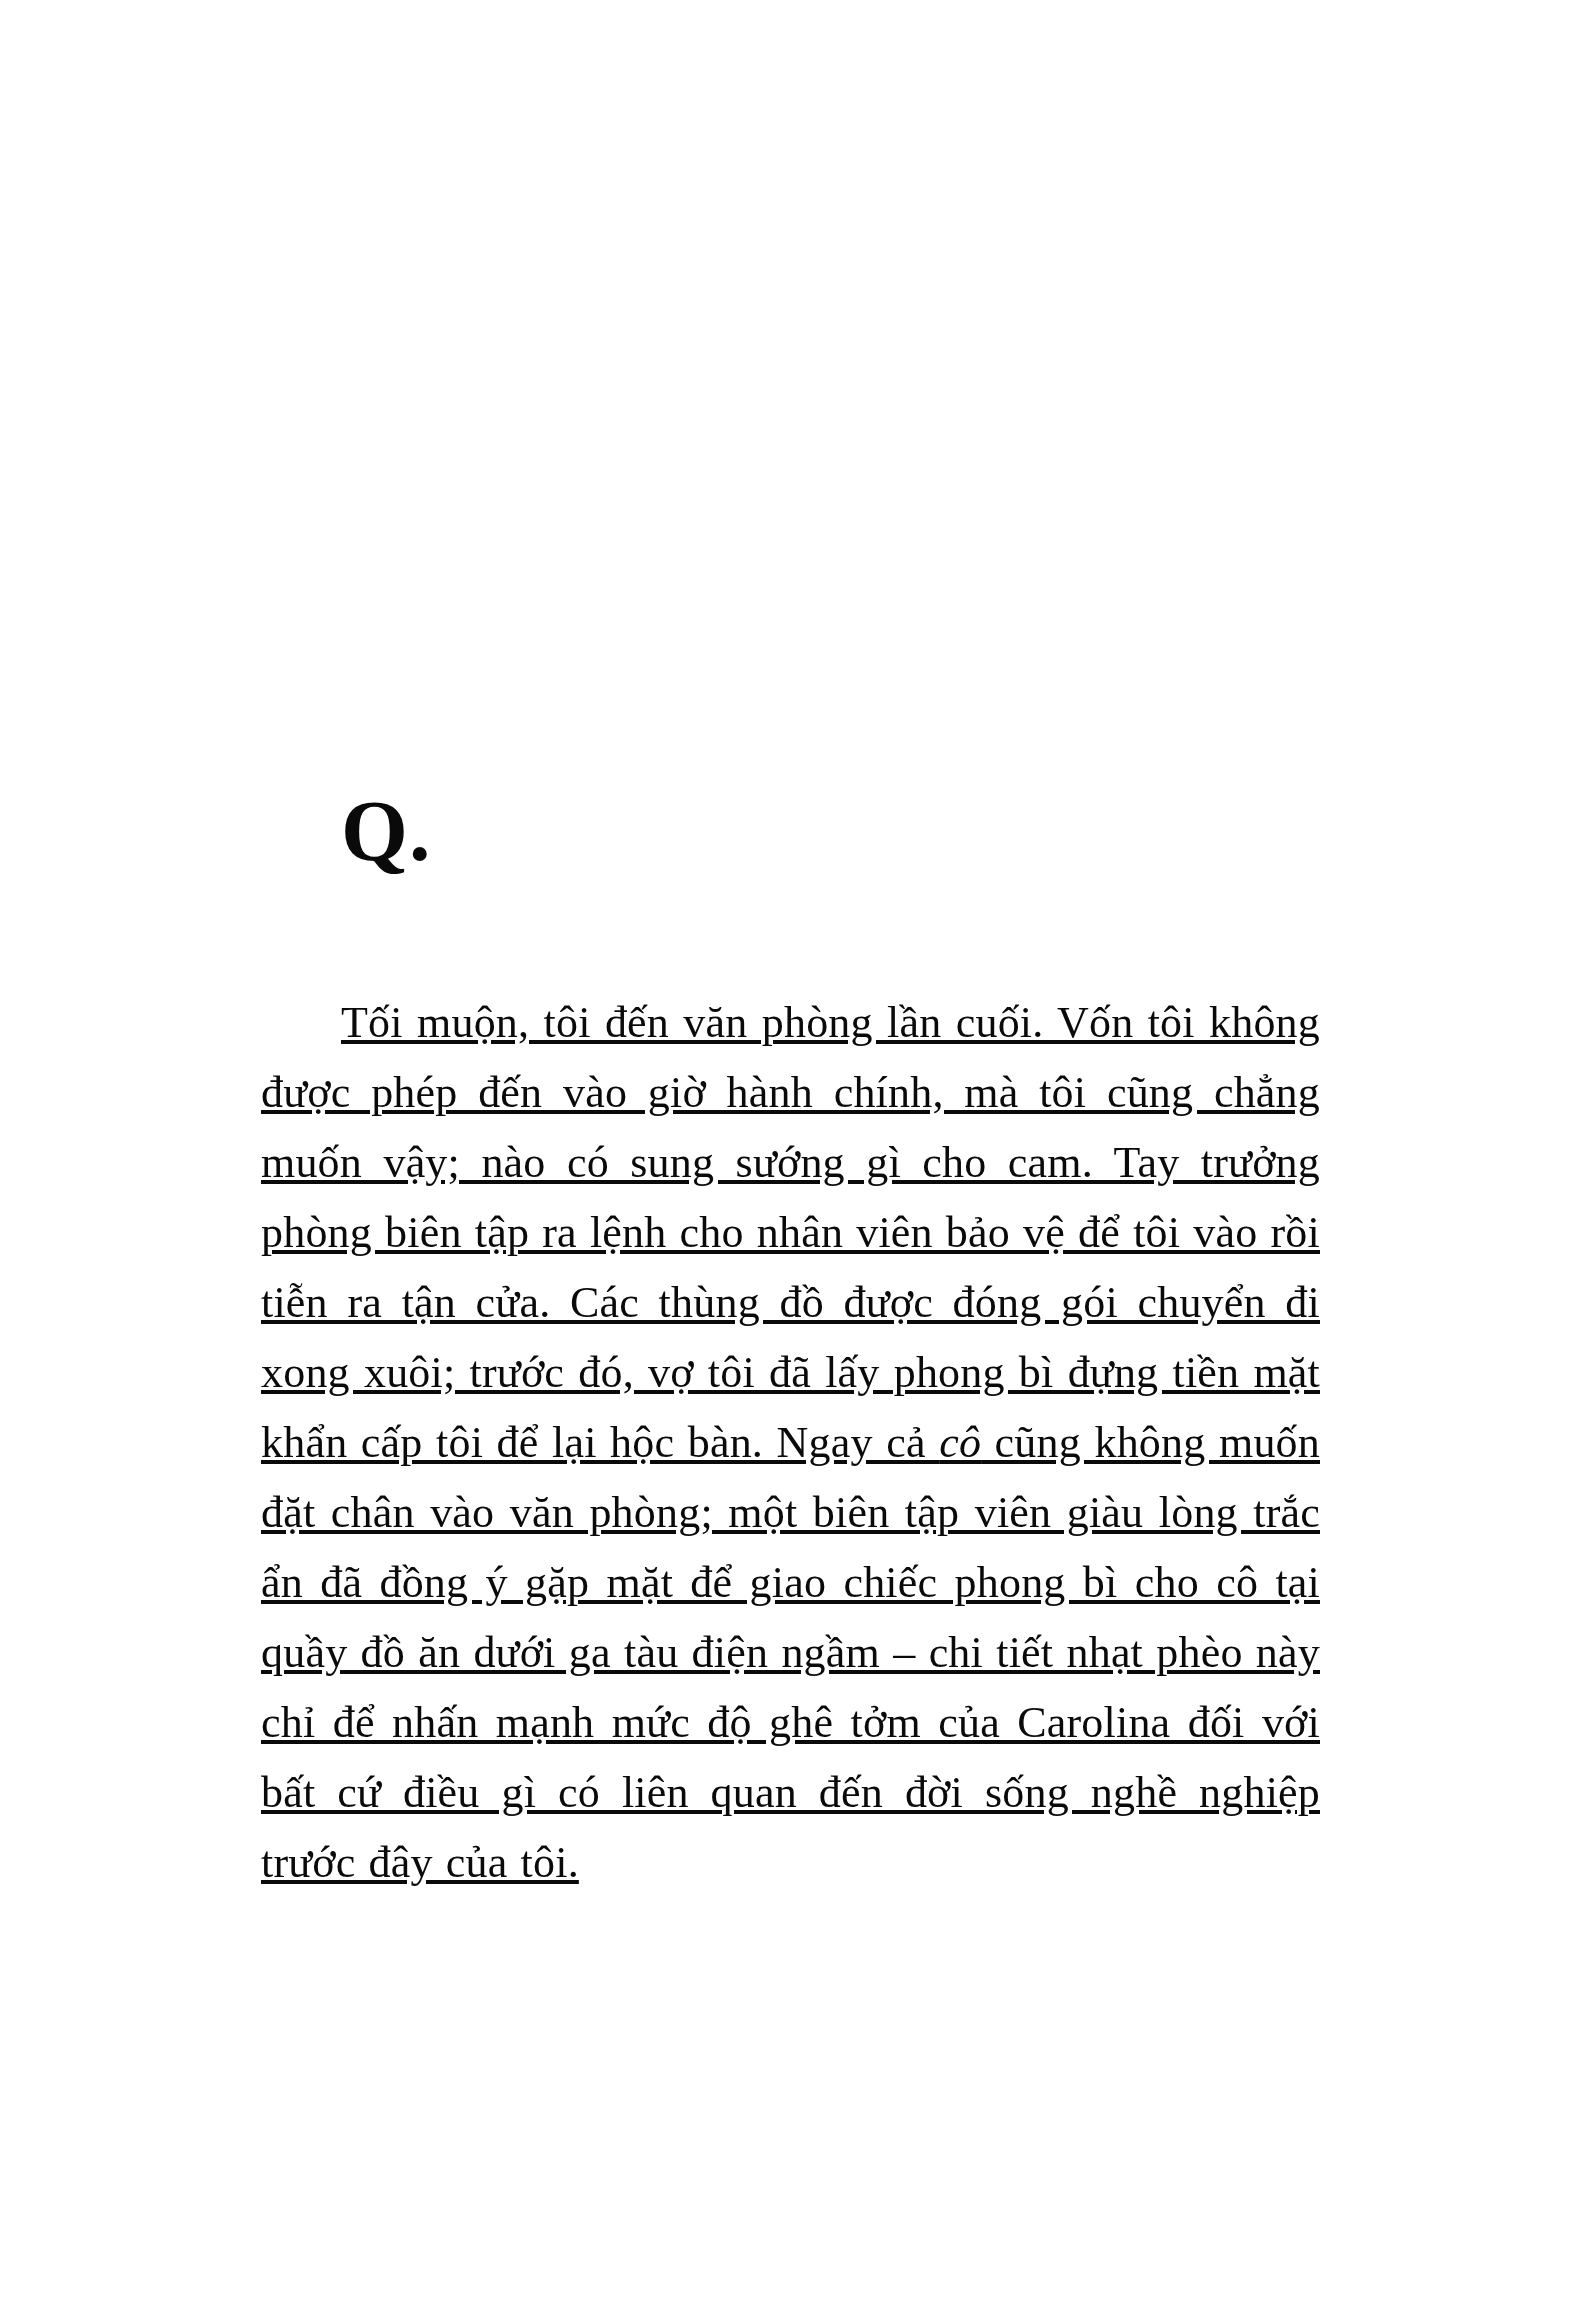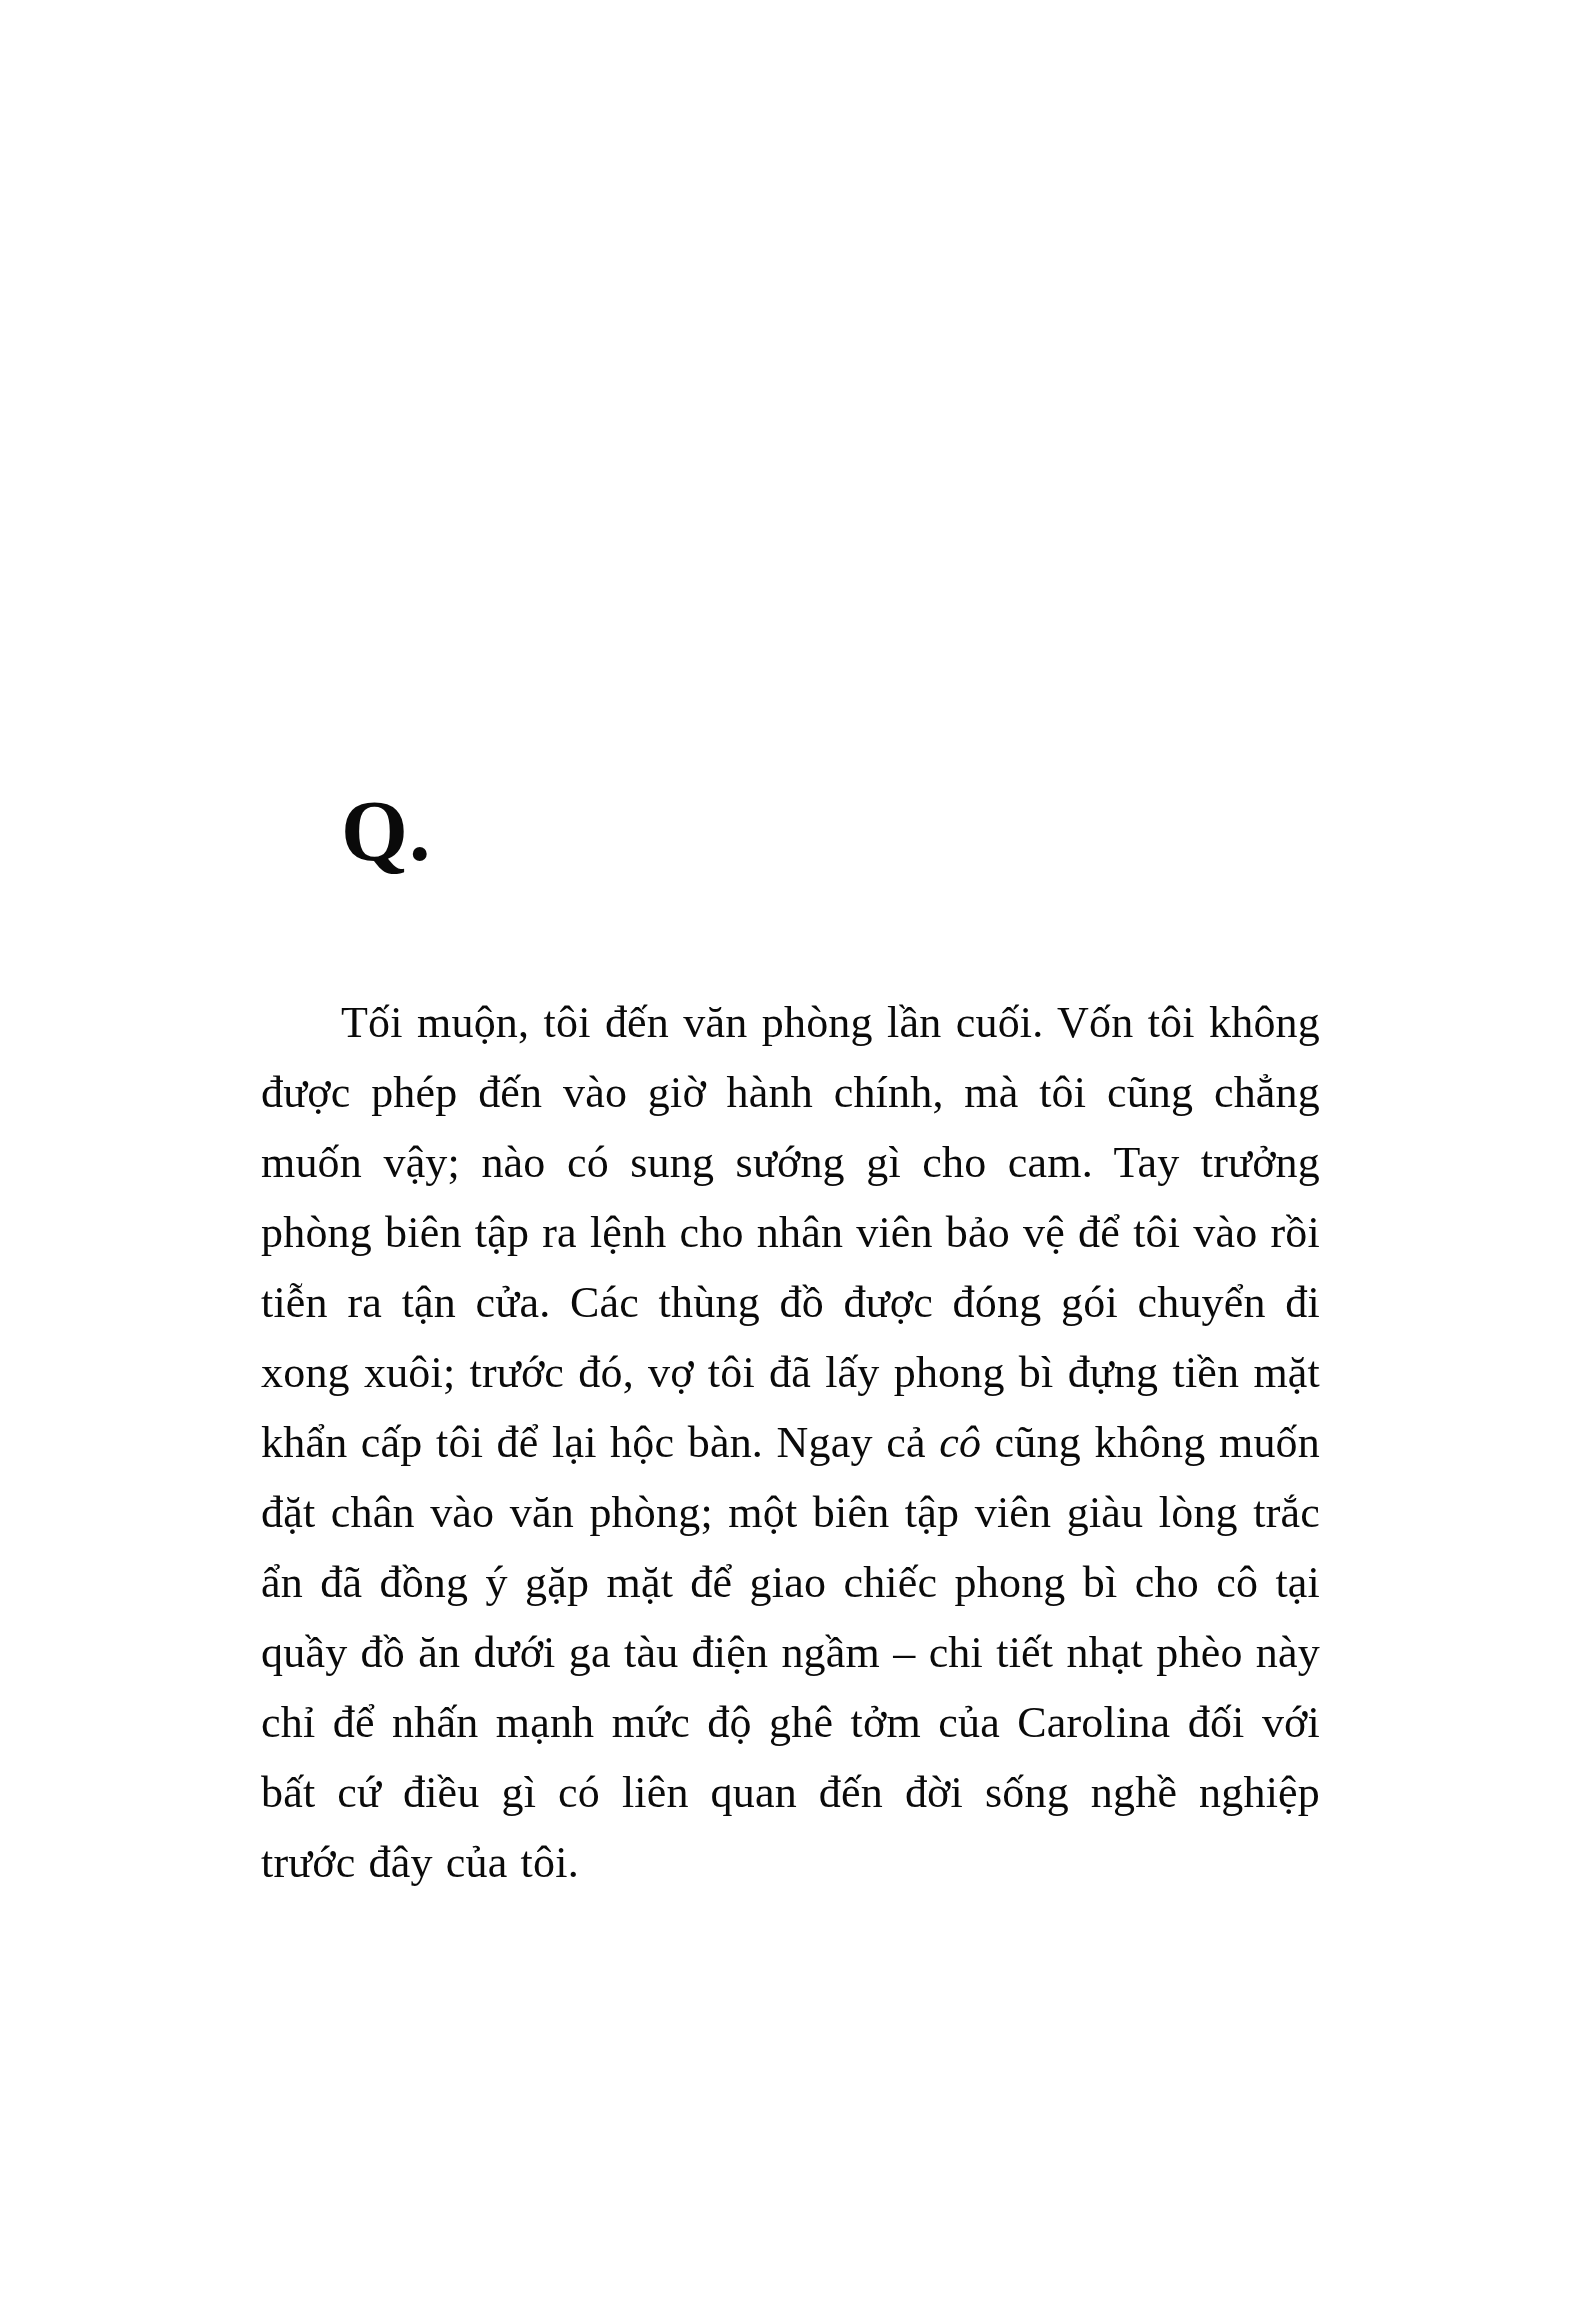--- a/index.html
+++ b/index.html
@@ -32,20 +32,21 @@
     top: 944px;
     width: 1059px;
     font-size: 44px;
     line-height: 70px;
     text-align: justify;
     text-indent: 80px;
     letter-spacing: 0.2px;
     word-spacing: 1.9px;
     color: #0a0a0a;
     hyphens: none;
+    text-decoration: underline;
   }
   .body-paragraph .italic {
     font-style: italic;
   }
 </style>
 </head>
 <body>
 
 <div class="page">
 

